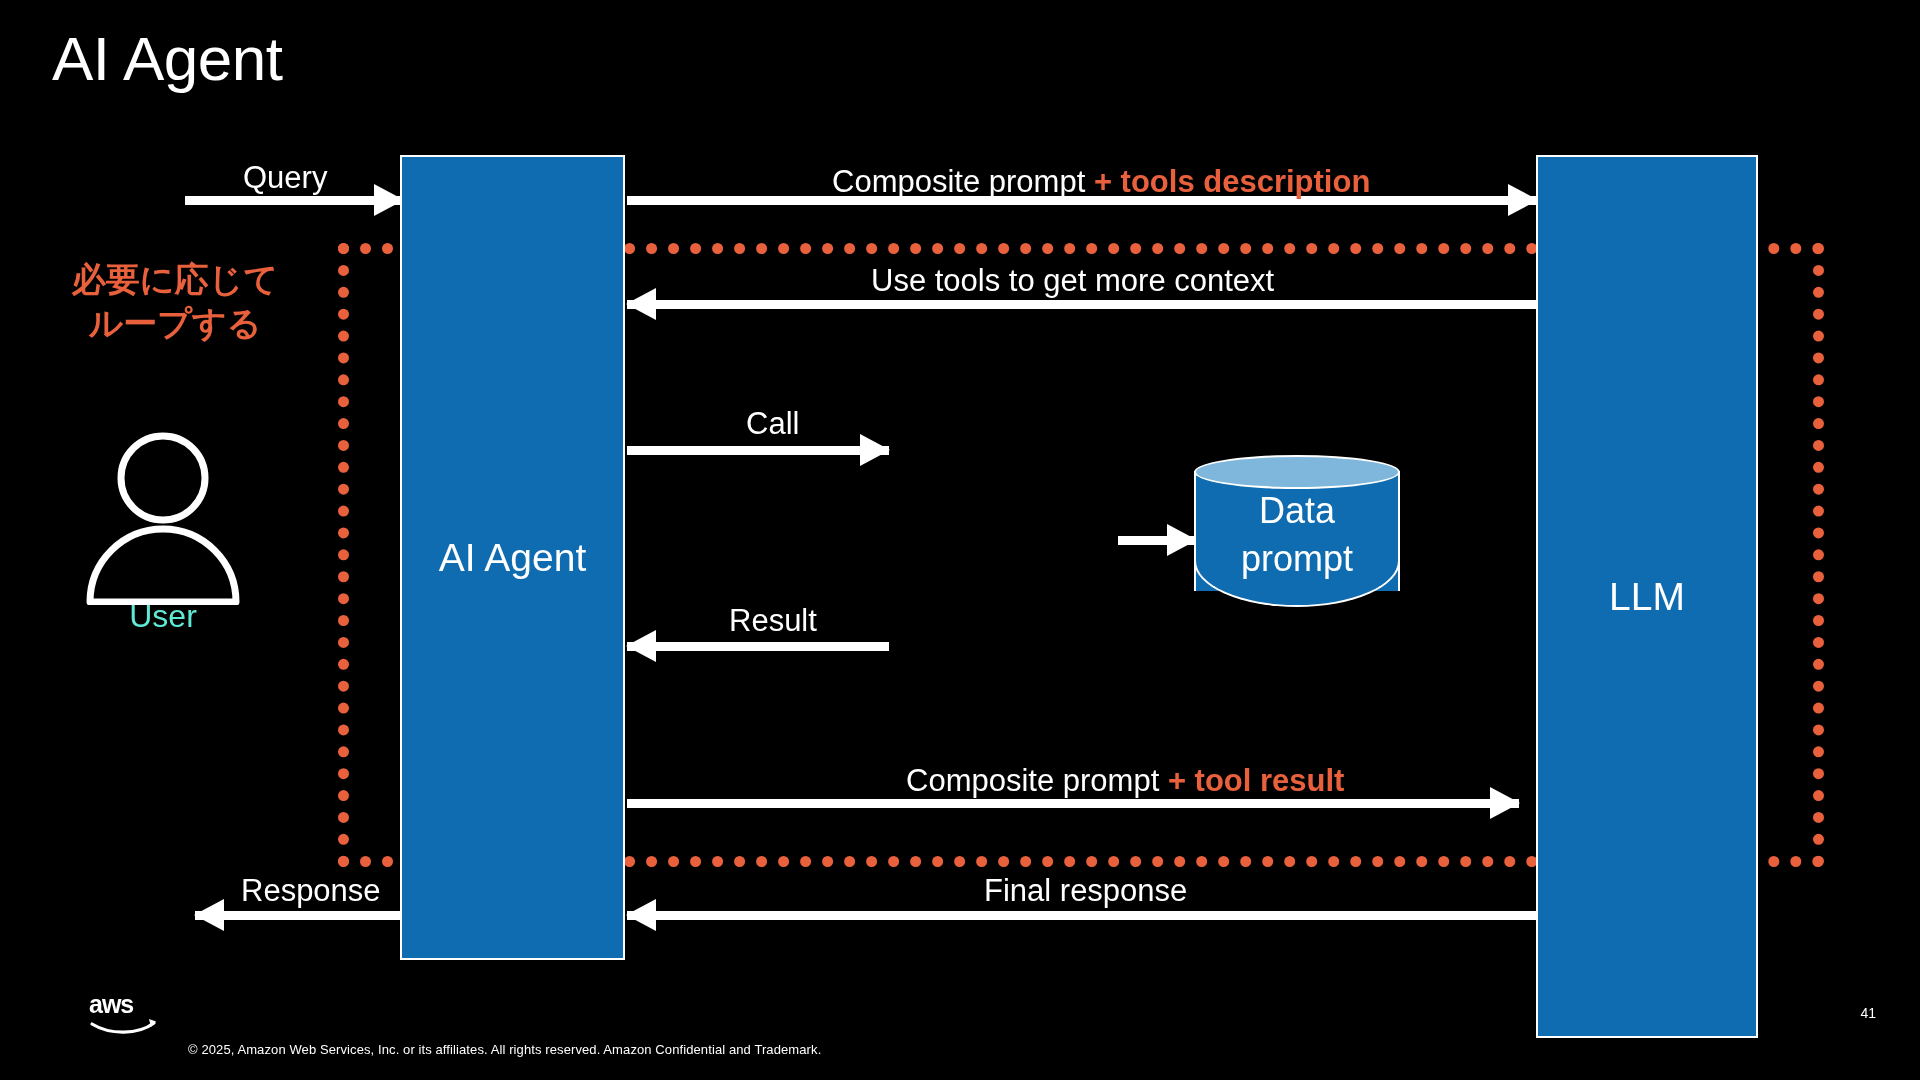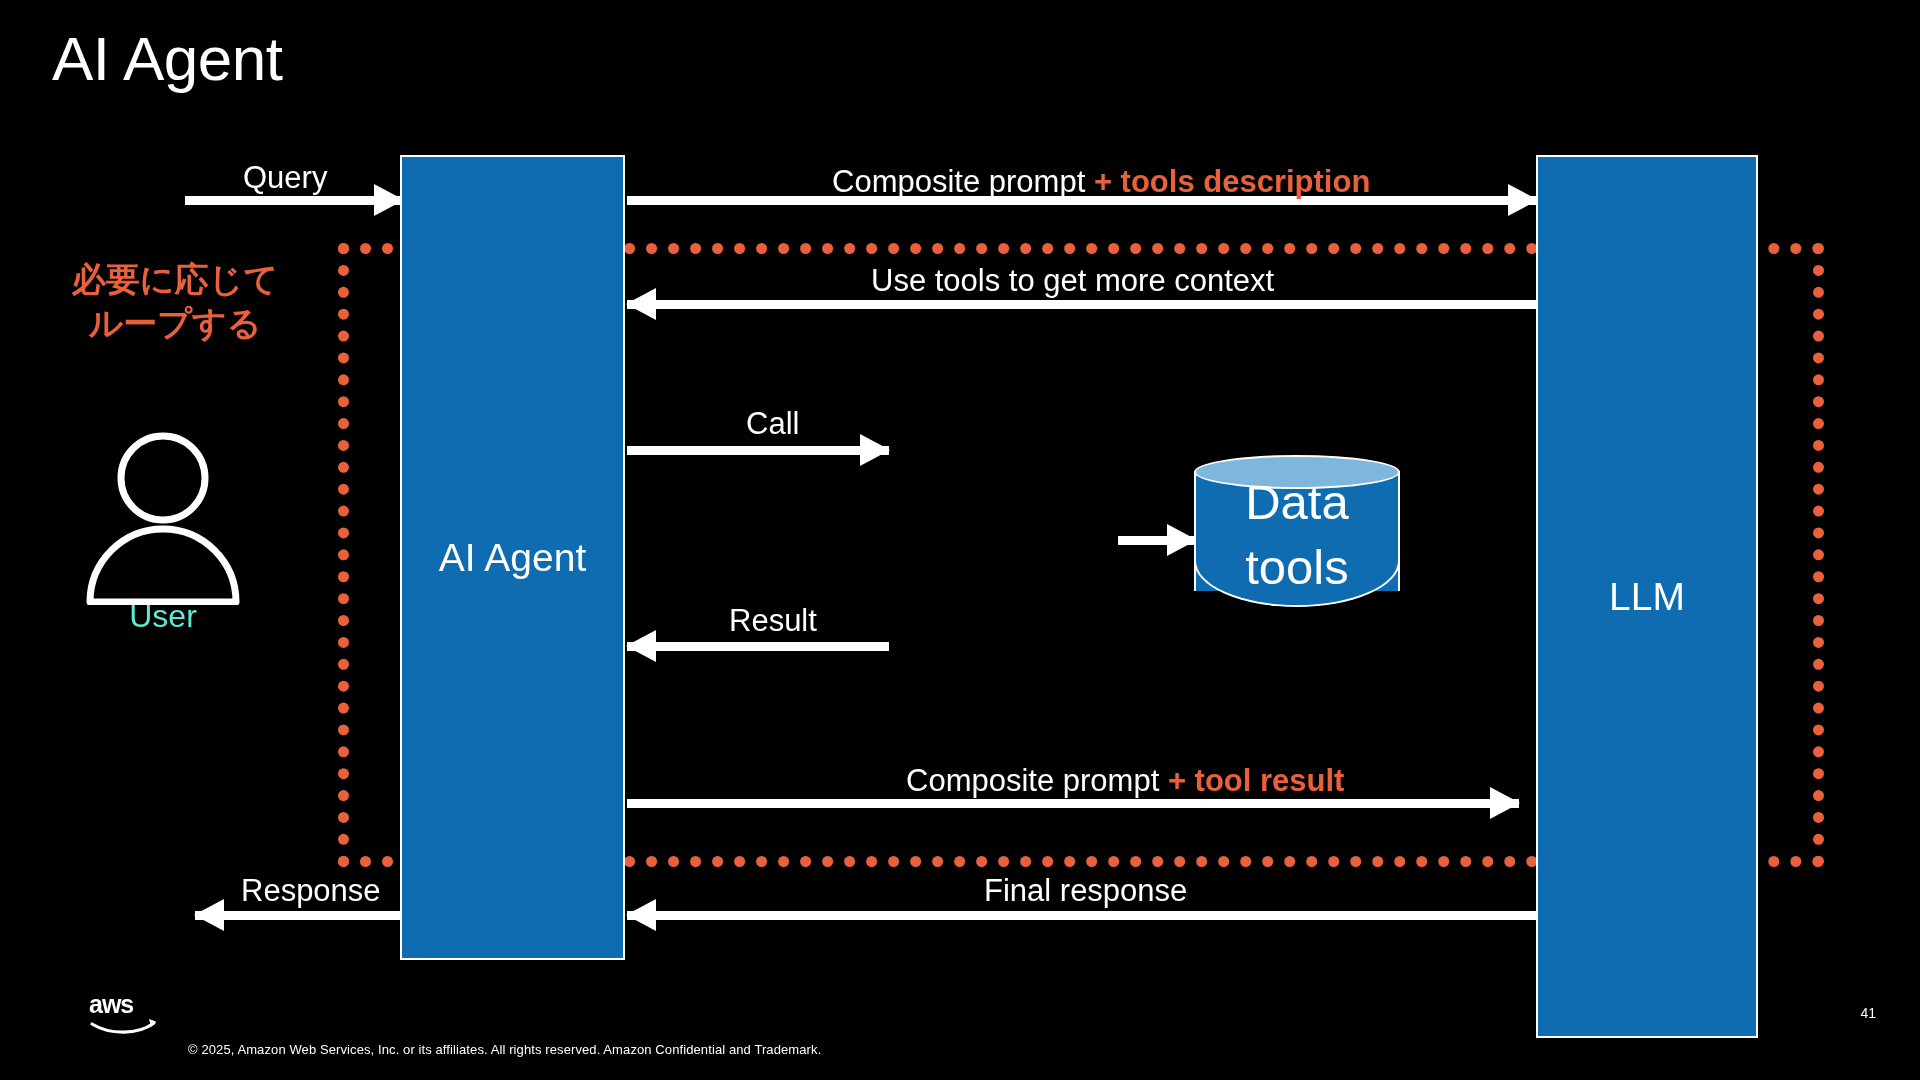--- a/index.html
+++ b/index.html
@@ -98,21 +98,21 @@
   }
   #data-source .cyl-label {
     position: absolute;
     left: 0; top: 20px;
     width: 206px; height: 120px;
     display: flex;
     flex-direction: column;
     align-items: center;
     justify-content: center;
     color: #ffffff;
-    font-size: 49px;
+    font-size: 36px;
     line-height: 1.32;
     text-align: center;
   }
 
   
   #user-figure {
     position: absolute;
     left: 78px; top: 430px;
     width: 170px; height: 175px;
   }
@@ -273,21 +273,21 @@
   <div class="node-box" id="box-llm">
     <span>LLM</span>
   </div>
 
   <div id="data-source">
     <div class="cyl-body"></div>
     <div class="cyl-bottom"></div>
     <div class="cyl-top"></div>
     <div class="cyl-label">
       <span>Data</span>
-      <span>tools</span>
+      <span>prompt</span>
     </div>
   </div>
 
   <div id="user-figure">
     <svg width="170" height="175" viewBox="0 0 170 175" fill="none">
       <circle cx="85" cy="48" r="42" stroke="#ffffff" stroke-width="7" fill="none"></circle>
       <path d="M12 172 A73 73 0 0 1 158 172 Z" stroke="#ffffff" stroke-width="7" fill="none" stroke-linejoin="round"></path>
     </svg>
   </div>
   <div id="user-label">User</div>

